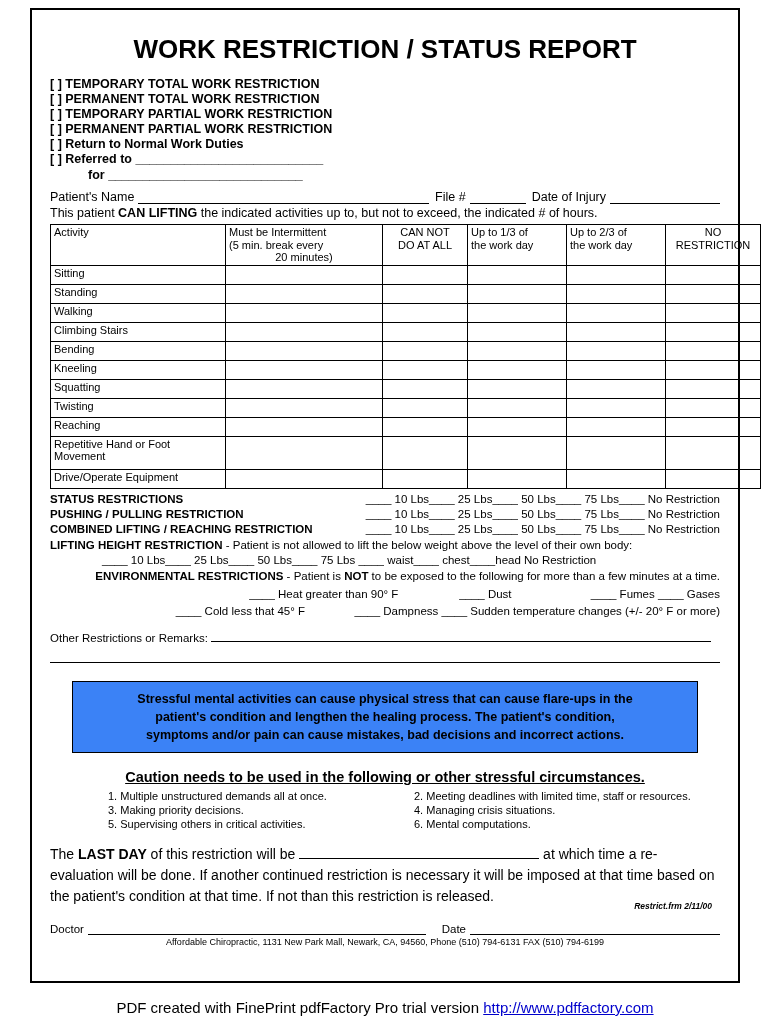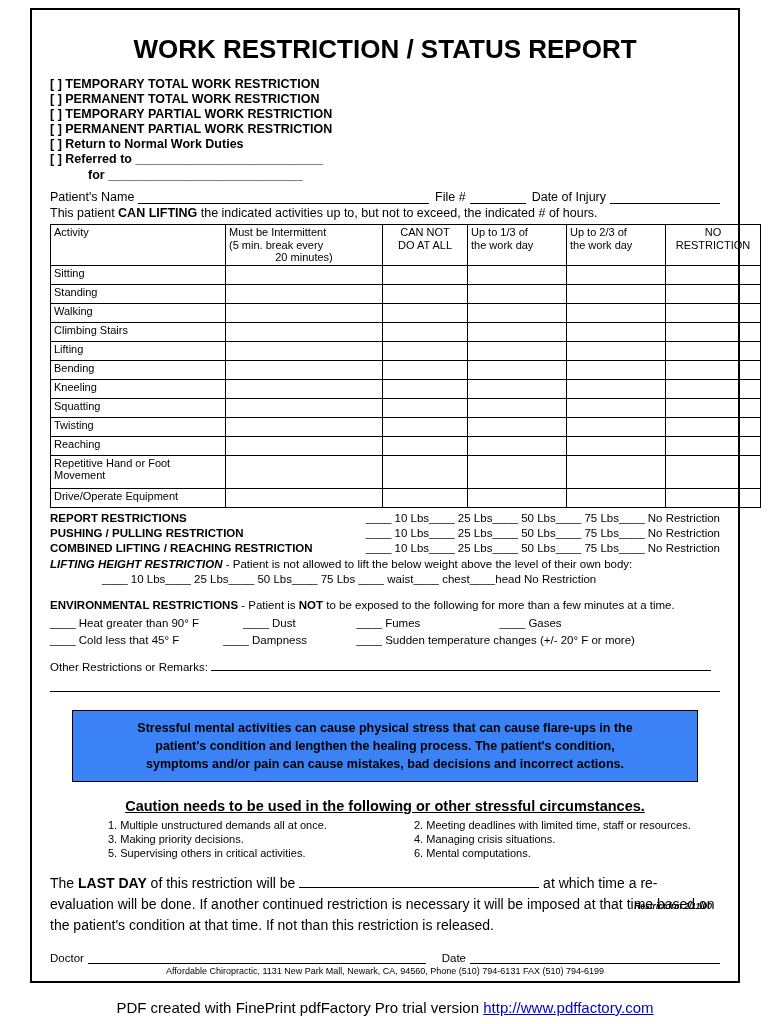--- a/index.html
+++ b/index.html
@@ -55,23 +55,23 @@
   td.cannot{width:78px;}
   td.third{width:92px;}
   td.twothird{width:92px;}
   td.norest{width:88px;}
   .rowlabel{font-size:11px;}
   .rest-block{margin-top:3px;font-size:11.5px;line-height:1.33;}
   .rest-row{display:flex;justify-content:space-between;align-items:baseline;}
   .rest-row .lab{font-weight:bold;}
   .rest-row .vals{white-space:nowrap;}
   .lh{font-size:11.5px;margin-top:0px;}
-  .lh b{font-weight:bold;font-style:italic;}
+  .lh b{font-weight:bold;}
   .lh2{font-size:11.5px;margin-left:52px;}
-  .env{margin-top:10px;font-size:11.5px;line-height:1.5;}
+  .env{font-size:11.5px;line-height:1.5;text-align:right;}
   .env .hd{font-weight:bold;}
   .env-row{display:block;}
   .env-col{display:inline-block;}
   .other{margin-top:12px;font-size:11.5px;}
   .stressbox{
     margin:16px 22px 0 22px;border:1px solid #000;background:#3b82f6;
     padding:8px 10px;text-align:center;font-weight:bold;font-size:12.5px;line-height:1.45;
   }
   .caution{
     margin-top:16px;text-align:center;font-weight:bold;font-size:14.5px;
@@ -186,28 +186,20 @@
       </tr>
       <tr>
         <td class="rowlabel">Climbing Stairs</td>
         <td></td>
         <td></td>
         <td></td>
         <td></td>
         <td></td>
       </tr>
       <tr>
-        <td class="rowlabel">Lifting</td>
-        <td></td>
-        <td></td>
-        <td></td>
-        <td></td>
-        <td></td>
-      </tr>
-      <tr>
         <td class="rowlabel">Bending</td>
         <td></td>
         <td></td>
         <td></td>
         <td></td>
         <td></td>
       </tr>
       <tr>
         <td class="rowlabel">Kneeling</td>
         <td></td>
@@ -254,21 +246,21 @@
         <td></td>
         <td></td>
         <td></td>
         <td></td>
       </tr>
     </tbody>
   </table>
 
   <div class="rest-block">
     <div class="rest-row">
-      <span class="lab">REPORT RESTRICTIONS</span>
+      <span class="lab">STATUS RESTRICTIONS</span>
       <span class="vals">____ 10 Lbs____ 25 Lbs____ 50 Lbs____ 75 Lbs____  No Restriction</span>
     </div>
     <div class="rest-row">
       <span class="lab">PUSHING / PULLING RESTRICTION</span>
       <span class="vals">____ 10 Lbs____ 25 Lbs____ 50 Lbs____ 75 Lbs____  No Restriction</span>
     </div>
     <div class="rest-row">
       <span class="lab">COMBINED LIFTING / REACHING RESTRICTION</span>
       <span class="vals">____ 10 Lbs____ 25 Lbs____ 50 Lbs____ 75 Lbs____  No Restriction</span>
     </div>

